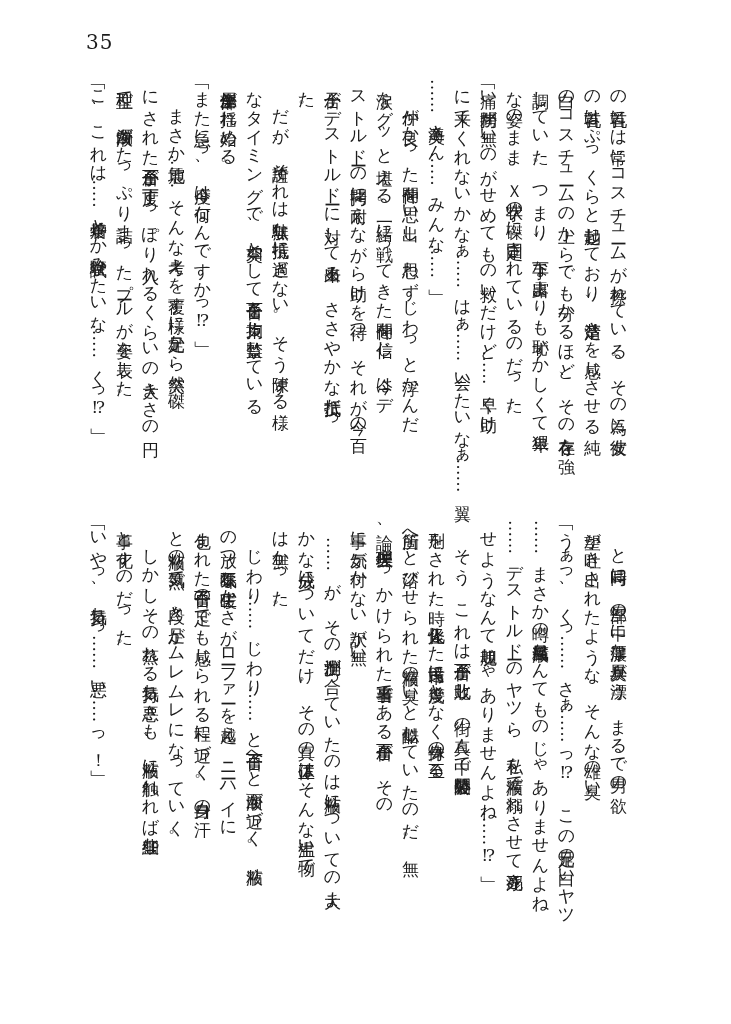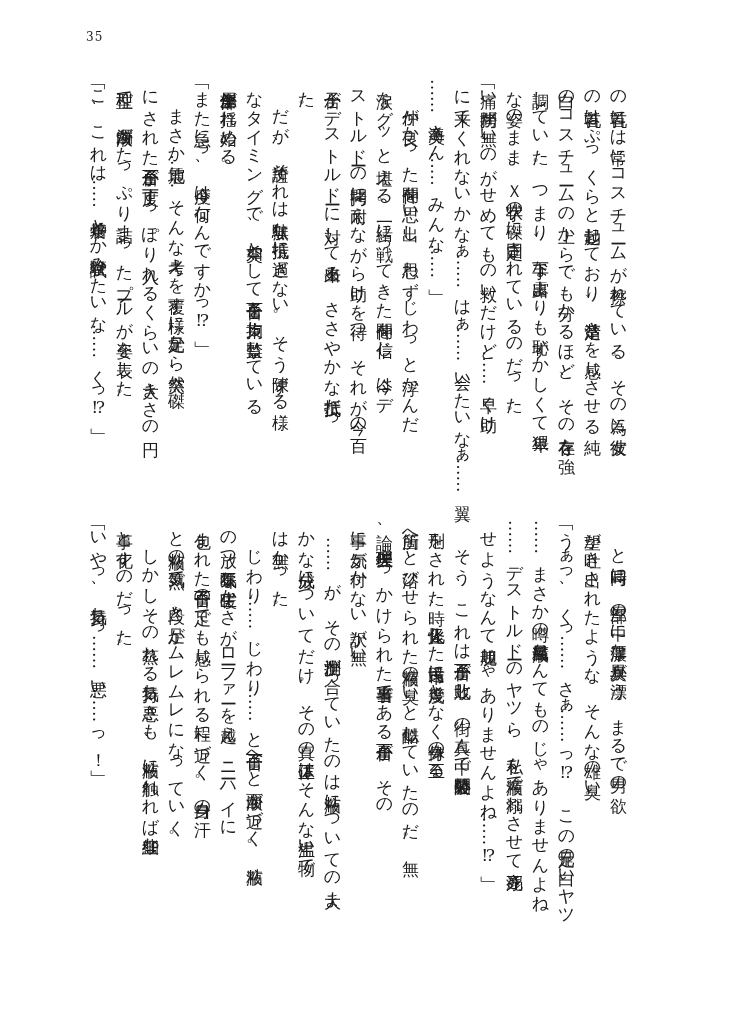--- a/index.html
+++ b/index.html
@@ -12,21 +12,21 @@
     position: relative;
     background: #ffffff;
     font-family: "DejaVu Serif", "Liberation Serif", serif;
     color: #1c1c1c;
     overflow: hidden;
   }
   .page-number {
     position: absolute;
     left: 86px;
     top: 30px;
-    font-size: 12px;
+    font-size: 20px;
     letter-spacing: 1px;
     color: #1c1c1c;
   }
   .text-block {
     position: absolute;
     left: 85px;
     width: 547px;
     height: 448px;
     writing-mode: vertical-rl;
     text-orientation: mixed;

